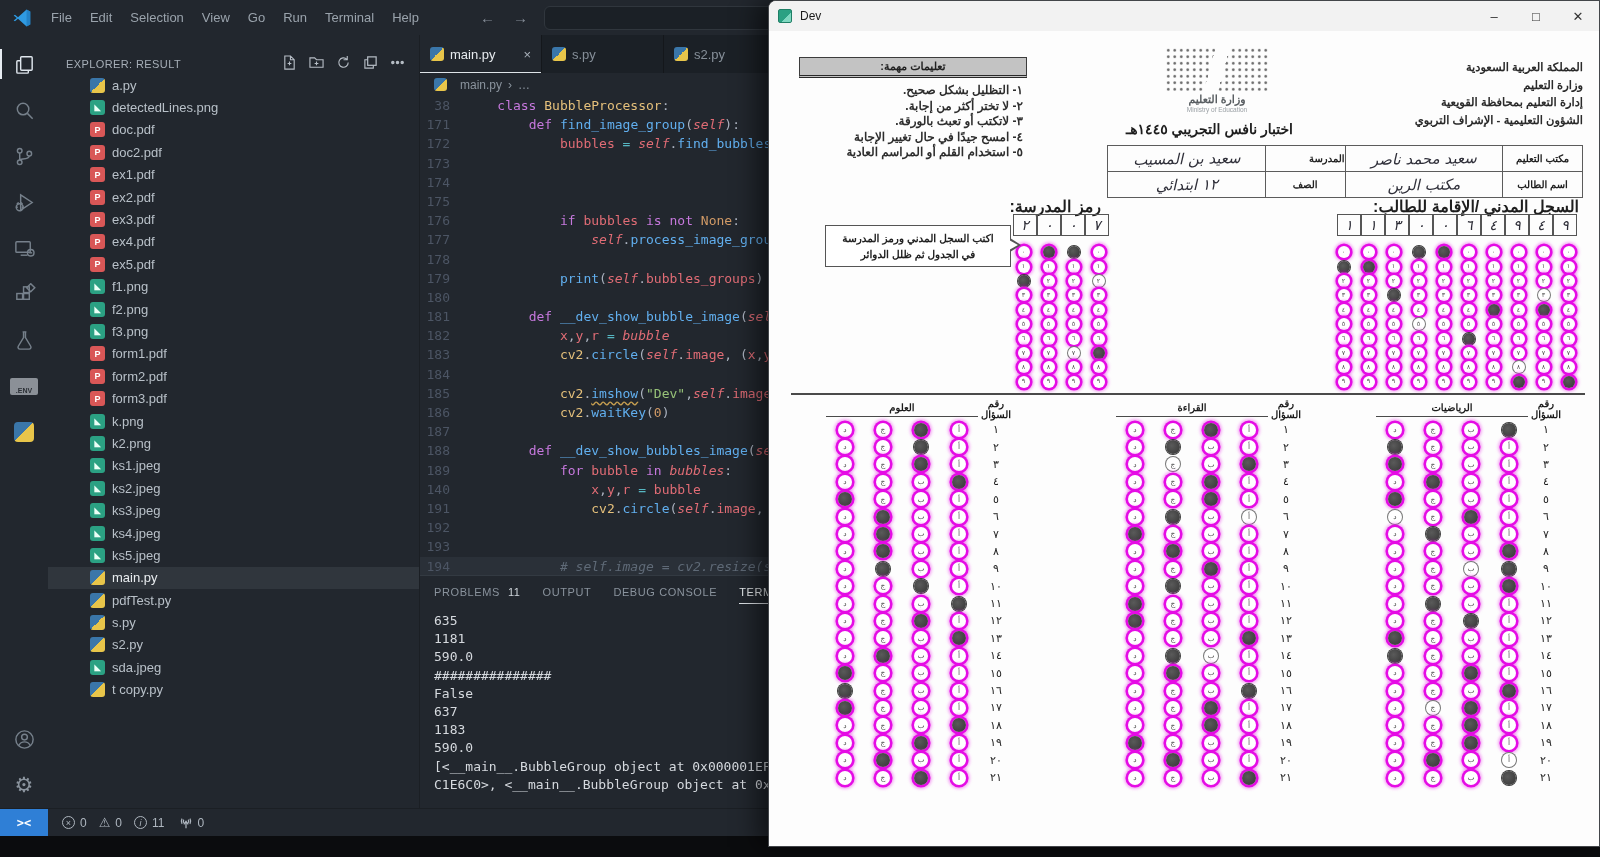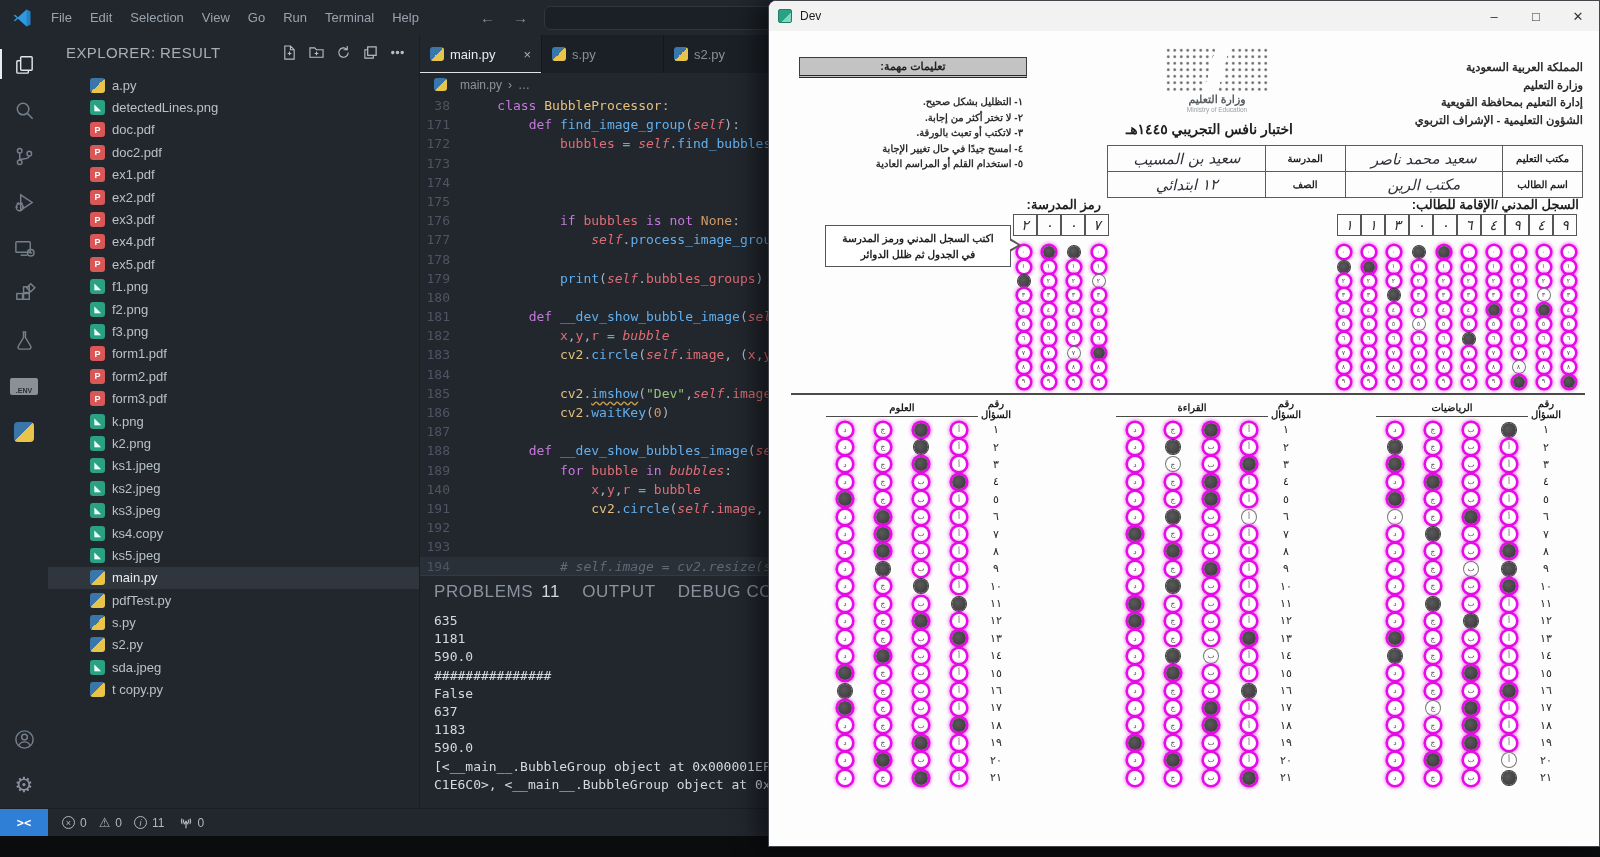--- a/index.html
+++ b/index.html
@@ -24,21 +24,21 @@
   .act-ico.active { }
   .act-ico.active::before { content:""; position:absolute; left:0; top:8px; bottom:8px; width:2px; background:#e7ecf2; }
   .act-ico.active svg { stroke:#dfe6ed; }
   .env-badge { background:#8b9097; color:#2b2f35; font-size:7px; font-weight:bold; width:28px; height:17px;
                display:flex; align-items:flex-end; justify-content:center; border-radius:2px; padding-bottom:1px; }
   .py-act { width:20px; height:20px; border-radius:4px; background:linear-gradient(135deg,#3a76a9 0 50%,#e8c54a 50% 100%); }
   .act-spacer { flex:1; }
   .gear-glyph { font-size:21px; color:#8a939d; }
 
   .sidebar { width:372px; display:flex; flex-direction:column; border-right:1px solid #1b1f24; }
-  .sb-header { height:35px; display:flex; align-items:center; padding:0 14px 0 18px; font-size:15px;
+  .sb-header { height:35px; display:flex; align-items:flex-end; padding:0 14px 0 18px; font-size:11px;
                letter-spacing:.4px; color:#a6aeb7; }
   .sb-title { flex:1; white-space:nowrap; overflow:hidden; }
   .sb-actions { display:flex; gap:12px; align-items:center; color:#b6bdc5; }
   .sb-actions svg { width:15px; height:15px; stroke:#b6bdc5; fill:none; stroke-width:1.3; }
   .file-list { flex:1; overflow:hidden; padding-top:4px; }
   .file-row { height:22.4px; display:flex; align-items:center; padding-left:42px; font-size:13px; color:#b8c0c8; cursor:default; }
   .file-row.selected { background:#30363d; color:#e8ecef; }
   .fi { width:15px; height:15px; border-radius:3px; margin-right:7px; flex:none;
         display:inline-flex; align-items:center; justify-content:center; font-size:9px; font-weight:bold; color:#fff; }
   .fi-py  { background:linear-gradient(135deg,#3a76a9 0 50%,#e8c54a 50% 100%); }
@@ -62,21 +62,21 @@
   .ln { width:46px; flex:none; text-align:right; padding-right:16px; color:#4c5564; }
   .ct { color:#abb2bf; }
   .k { color:#c678dd; } .f { color:#61afef; } .c { color:#e5c07b; } .v { color:#e06c75; }
   .s { color:#e06c75; font-style:italic; } .si { color:#e06c75; font-style:italic; }
   .n { color:#d19a66; } .st { color:#98c379; } .o { color:#56b6c2; } .p { color:#abb2bf; }
   .cm { color:#5f6a77; font-style:italic; }
   .fw { color:#61afef; text-decoration:underline; text-decoration-style:wavy; text-decoration-color:#c8a050; text-underline-offset:3px; }
 
   .panel { height:233px; border-top:1px solid #333a42; display:flex; flex-direction:column; }
   .panel-header { height:32px; display:flex; align-items:center; padding-left:14px; gap:22px; }
-  .ptab { font-size:17px; letter-spacing:.6px; color:#8a939d; display:flex; gap:8px; align-items:center; height:100%; line-height:32px; position:relative; }
+  .ptab { font-size:11px; letter-spacing:.6px; color:#8a939d; display:flex; gap:8px; align-items:center; height:100%; line-height:32px; position:relative; }
   .ptab.active { color:#e8ecef; }
   .ptab.active::after { content:""; position:absolute; left:0; right:0; bottom:4px; height:1px; background:#dfe4e9; }
   .ptab .cnt { color:#cfd5db; }
   .panel-body { flex:1; padding:4px 0 0 14px; font-family:"DejaVu Sans Mono", monospace; font-size:13px;
                 line-height:18.2px; color:#d5d9de; overflow:hidden; white-space:pre; }
 
   .statusbar { position:absolute; left:0; right:0; bottom:0; height:28px; background:#22272e;
                border-top:1px solid #1b1f24; display:flex; align-items:center; font-size:12px; color:#aeb6bf; }
   .remote-btn { width:48px; height:100%; background:#2f7fd6; color:#fff; display:flex; align-items:center;
                 justify-content:center; font-family:"DejaVu Sans Mono", monospace; font-size:12px; font-weight:bold; }
@@ -101,30 +101,30 @@
   .logo { position:absolute; right:322px; top:16px; width:120px; text-align:center; }
   .logo-dots { width:104px; height:44px; margin:0 auto;
                background-image:radial-gradient(#6a6a6a 1.1px, transparent 1.5px); background-size:6.5px 6.5px;
                -webkit-mask-image:linear-gradient(105deg,#000 0 44%,transparent 44% 56%,#000 56% 100%);
                mask-image:linear-gradient(105deg,#000 0 44%,transparent 44% 56%,#000 56% 100%); }
   .logo-cap { font-size:11px; font-weight:bold; color:#5a5f63; margin-top:2px; }
   .logo-sub { font-size:6.5px; color:#9aa0a5; }
   .instructions { position:absolute; left:30px; top:26px; width:228px; direction:rtl; }
   .instr-head { background:#c3c3c3; border:1px solid #3c3c3c; border-bottom:3px double #2a2a2a;
                 text-align:center; font-weight:bold; font-size:11px; padding:2px 0; color:#222; }
-  .instr-list { margin-top:16px; font-size:10px; font-weight:bold; line-height:15.5px; color:#2e2e2e; padding-right:4px; }
+  .instr-list { margin-top:5px; font-size:12px; font-weight:bold; line-height:15.5px; color:#2e2e2e; padding-right:4px; }
   .exam-title { position:absolute; right:306px; top:90px; font-size:14px; font-weight:bold; direction:rtl; color:#1d1d1d; }
 
   .info-table { position:absolute; right:16px; top:114px; width:476px; direction:rtl; border-collapse:collapse; }
   .info-table td { border:1px solid #5c5c5c; height:26px; font-size:10px; font-weight:bold; text-align:center; color:#222; }
   td.hand { font-family:"DejaVu Sans", sans-serif; font-weight:normal; font-style:italic;
             font-size:15px; color:#30303a; transform:rotate(-1deg); }
 
   
-  .sec-label { position:absolute; direction:rtl; font-size:13px; font-weight:bold; color:#1e1e1e; }
+  .sec-label { position:absolute; direction:rtl; font-size:16px; font-weight:bold; color:#1e1e1e; }
   .boxes { position:absolute; display:flex; }
   .dbox { width:24px; height:22px; border:1px solid #555; display:flex; align-items:center; justify-content:center;
           font-size:14px; font-style:italic; color:#2c2c36; }
   .grid { position:absolute; }
   .grow { display:flex; height:14.4px; align-items:center; }
   .bcell { width:25px; display:flex; align-items:center; justify-content:center; }
   .acell { display:flex; align-items:center; justify-content:center; }
 
   .bub { width:12px; height:12px; border-radius:50%; background:#fff; position:relative;
          display:inline-flex; align-items:center; justify-content:center;
@@ -351,21 +351,21 @@
           <div class="file-row">
             <span class="fi fi-img">◣</span>
             <span>ks2.jpeg</span>
           </div>
           <div class="file-row">
             <span class="fi fi-img">◣</span>
             <span>ks3.jpeg</span>
           </div>
           <div class="file-row">
             <span class="fi fi-img">◣</span>
-            <span>ks4.copy</span>
+            <span>ks4.jpeg</span>
           </div>
           <div class="file-row">
             <span class="fi fi-img">◣</span>
             <span>ks5.jpeg</span>
           </div>
           <div class="file-row selected">
             <span class="fi fi-py"></span>
             <span>main.py</span>
           </div>
           <div class="file-row">
@@ -510,21 +510,21 @@
         </div>
     </div>
 
     <div class="exam-title">اختبار نافس التجريبي ١٤٤٥هـ</div>
 
     <table class="info-table">
         <tbody id="info-tbody">
           <tr>
             <td style="width: 80px;">مكتب التعليم</td>
             <td class="hand" style="width: 158px;">سعيد محمد ناصر</td>
-            <td style="width: 80px;">المدرسة</td>
+            <td style="width: 80px; text-align: right;">المدرسة</td>
             <td class="hand" style="width: 158px;">سعيد بن المسيب</td>
           </tr>
           <tr>
             <td style="width: 80px;">اسم الطالب</td>
             <td class="hand" style="width: 158px;">مكتب الرين</td>
             <td style="width: 80px;">الصف</td>
             <td class="hand" style="width: 158px;">١٢ ابتدائي</td>
           </tr>
         </tbody>
       </table>

